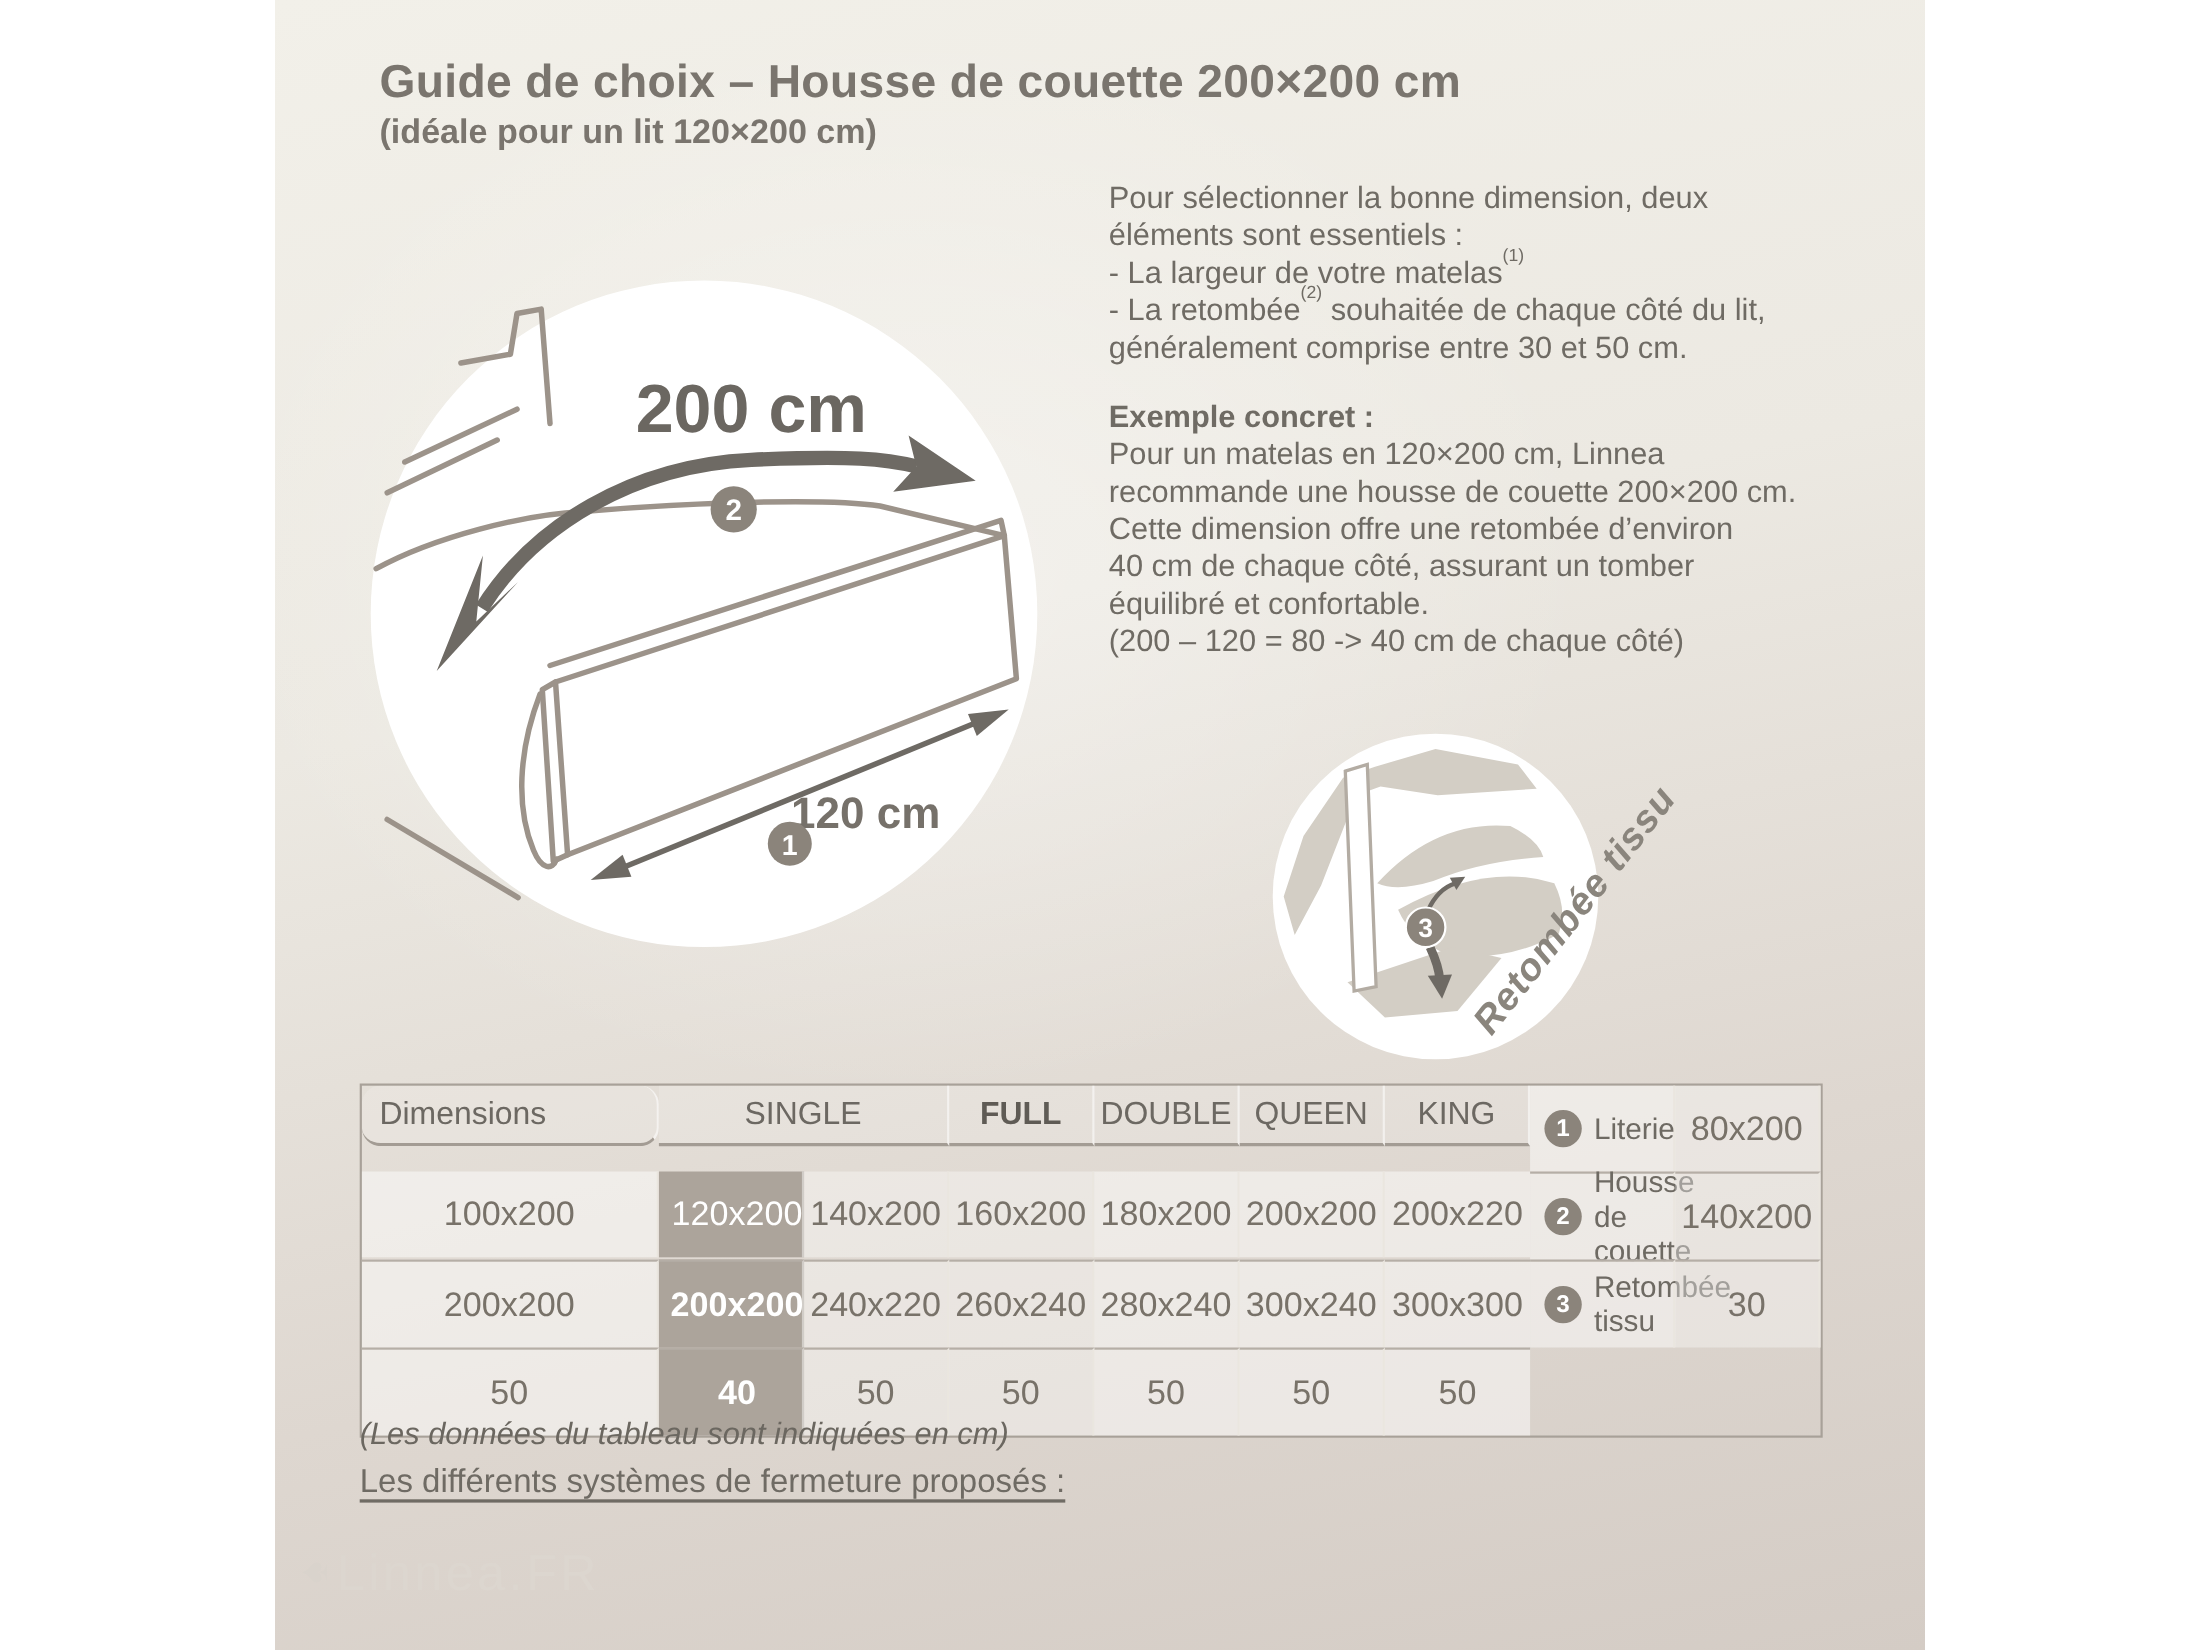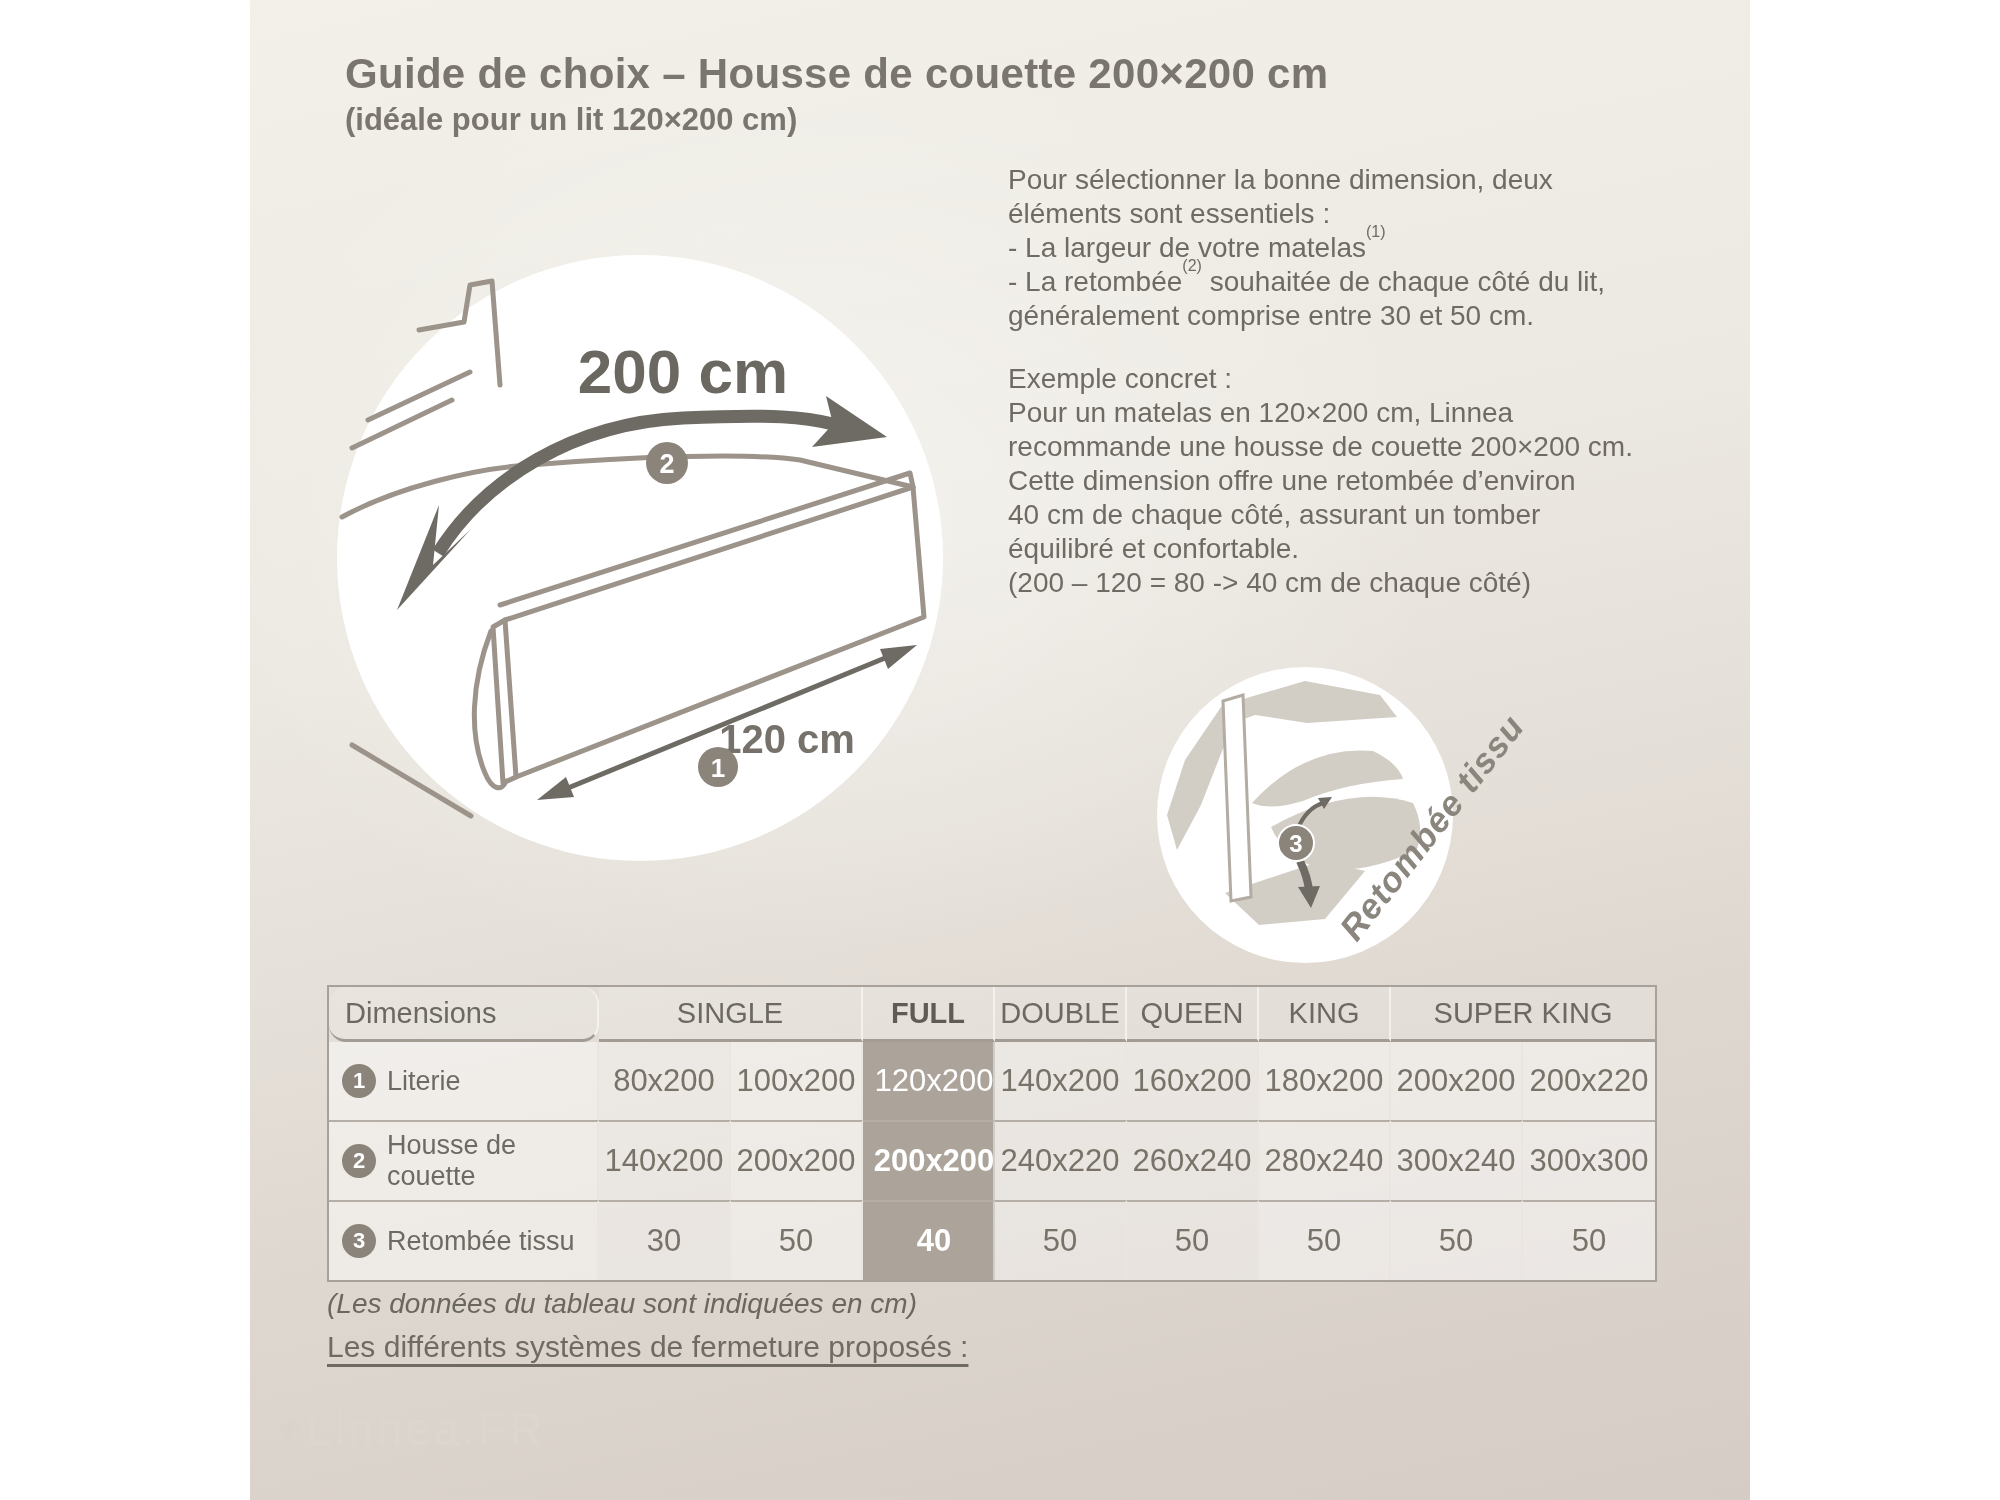--- a/index.html
+++ b/index.html
@@ -6,21 +6,21 @@
   body{width:2000px;height:1500px;position:relative;background:#ffffff;
        font-family:"Liberation Sans", sans-serif;}
   .panel{position:absolute;left:250px;top:0;width:1500px;height:1500px;overflow:hidden;
          background:
            radial-gradient(ellipse 900px 700px at 38% 34%, rgba(255,255,255,0.38), rgba(255,255,255,0) 70%),
            linear-gradient(168deg,#f2f0e9 0%,#ece9e2 38%,#ded7d0 72%,#d4ccc5 100%);}
   .abs{position:absolute;}
   .title1{left:95px;top:50px;font-size:42px;font-weight:bold;color:#7a756e;letter-spacing:0.3px;}
   .title2{left:95px;top:102px;font-size:31px;font-weight:bold;color:#7a756e;}
   .text-block{font-size:28px;line-height:34px;color:#6f6b64;}
-  .text-block .bold{font-weight:normal;}
+  .text-block .bold{font-weight:bold;}
   sup{font-size:16px;position:relative;top:-10px;line-height:0;}
   
   .tbl{left:77px;top:985px;display:grid;grid-template-columns:270px repeat(8,132px);
        border:2px solid #a8a199;}
   .hc{height:52px;display:flex;align-items:center;justify-content:center;font-size:29px;
       color:#6c6862;background:rgba(255,255,255,0.15);border-right:2px solid rgba(255,255,255,0.55);
       border-bottom:3px solid #a39c94;}
   .hc.dim{justify-content:flex-start;padding-left:16px;border-radius:17px;}
   .hc.full{font-weight:bold;color:#5f5b55;}
   .span2{grid-column:span 2;}
@@ -127,21 +127,20 @@
 
   <div class="abs drop-label">Retombée tissu</div>
 
   <div class="abs tbl">
     <div class="hc dim">Dimensions</div>
     <div class="hc span2">SINGLE</div>
     <div class="hc full">FULL</div>
     <div class="hc">DOUBLE</div>
     <div class="hc">QUEEN</div>
     <div class="hc">KING</div>
-    <div class="hc span2 c-last">SUPER KING</div>
 
     <div style="display:contents" class="r1">
       <div class="dc lc">
         <span class="tbadge">1</span>
         <span>Literie</span>
       </div>
       <div class="dc">80x200</div>
       <div class="dc lt">100x200</div>
       <div class="dc hl">120x200</div>
       <div class="dc">140x200</div>

